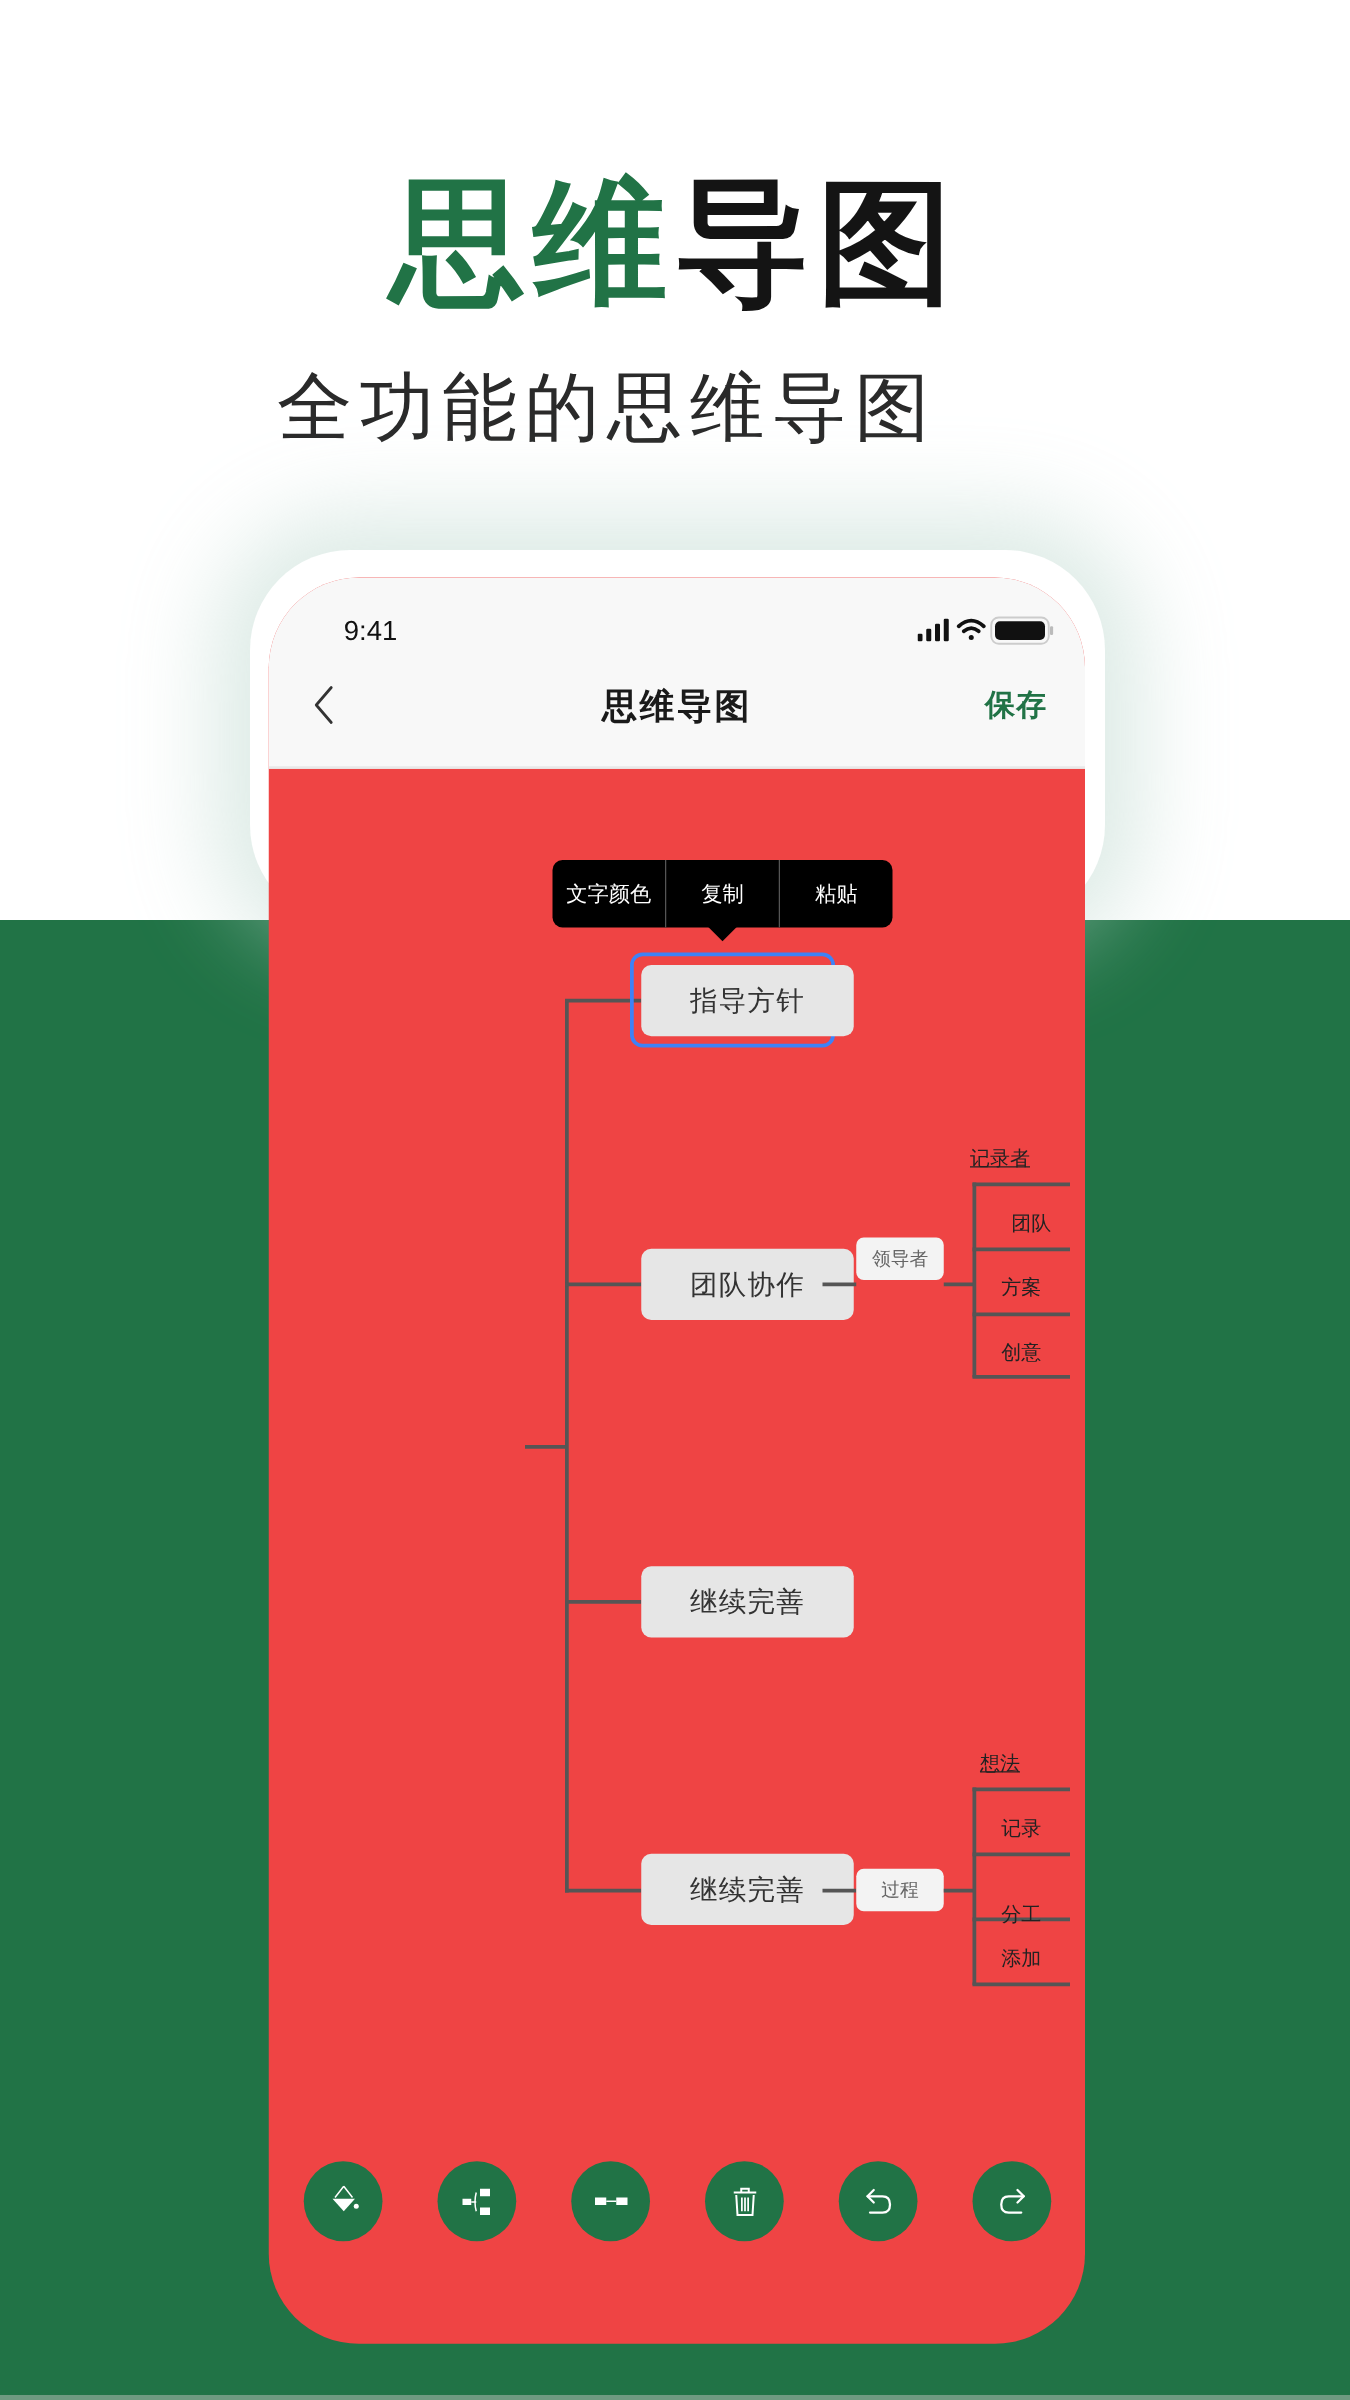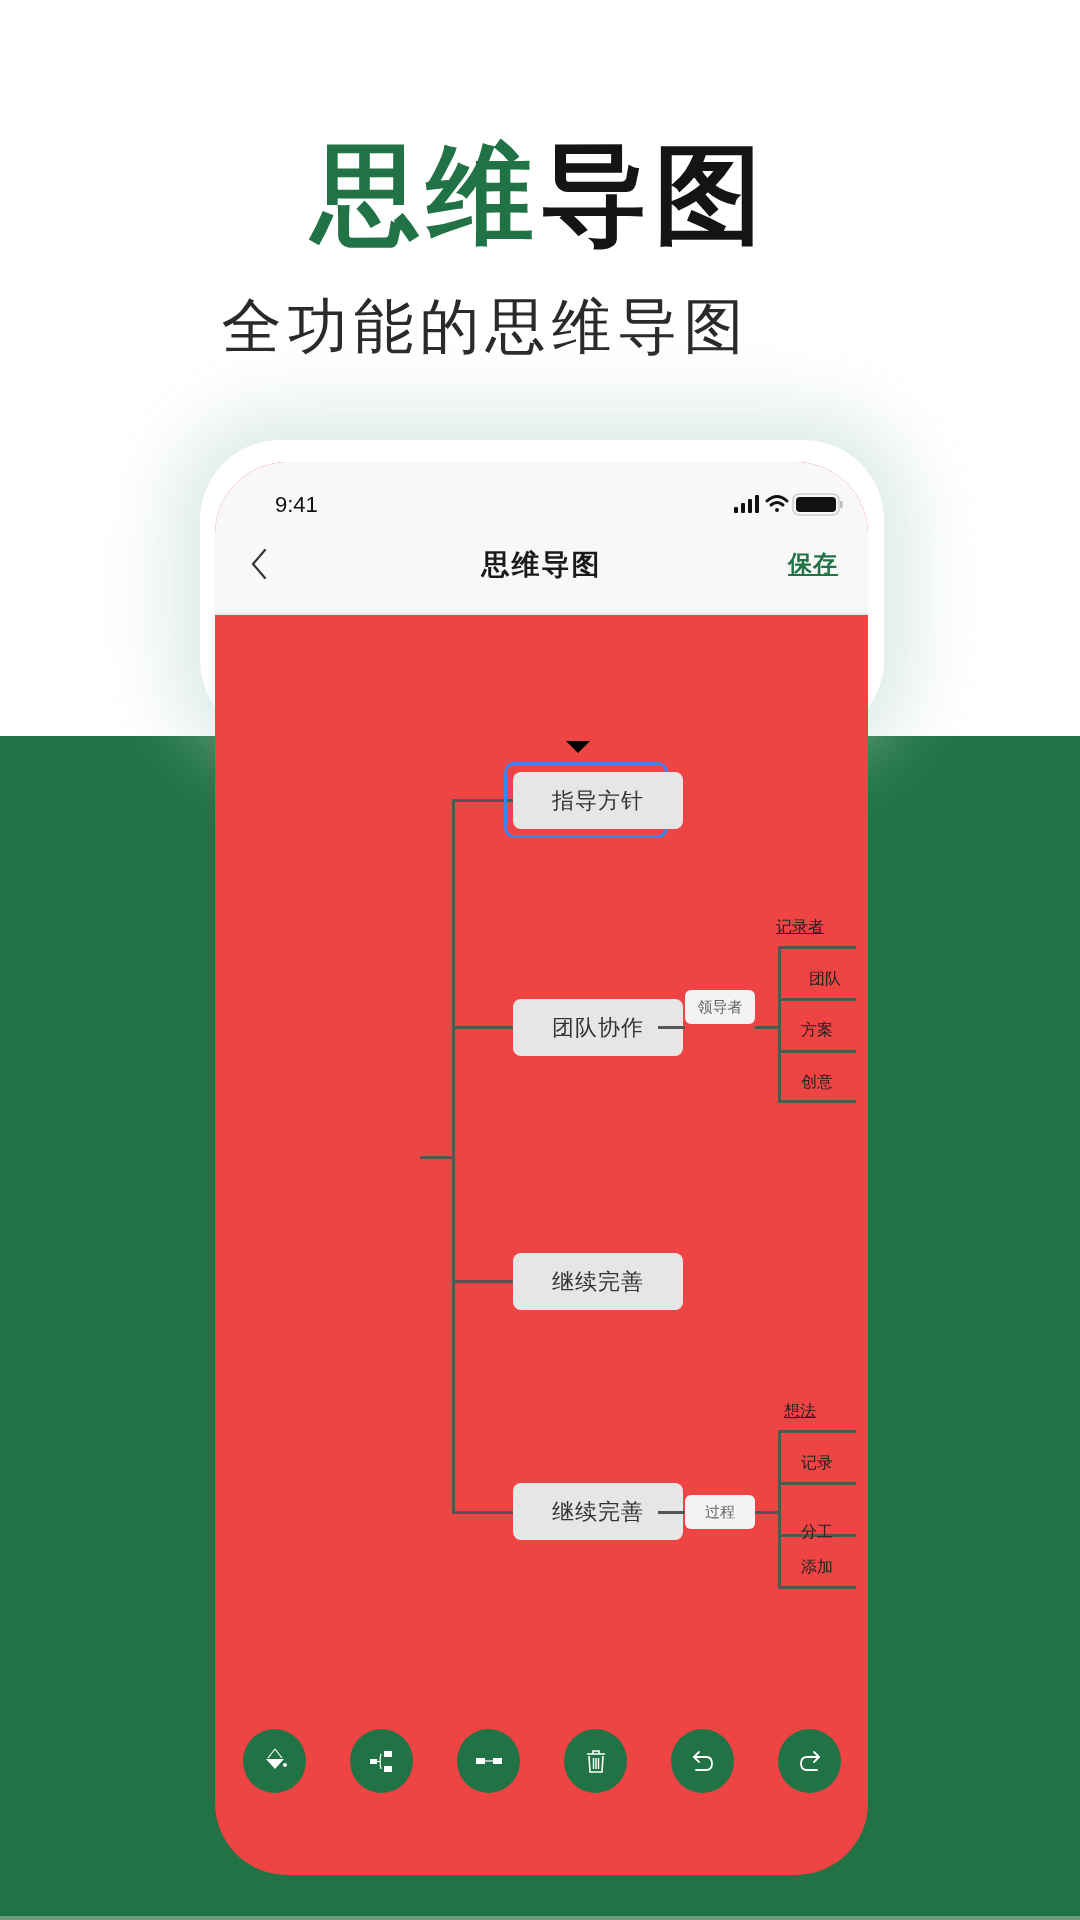--- a/index.html
+++ b/index.html
@@ -15,21 +15,21 @@
   .hero-subtitle { position: absolute; left: 0; top: 290px; width: 971px; text-align: center; font-size: 60px; color: #2a2a2a; letter-spacing: 6px; line-height: 72px; }
 
   .phone-glow { position: absolute; left: 200px; top: 440px; width: 684px; height: 300px; border-radius: 80px; box-shadow: 0 0 70px 30px rgba(180,210,200,0.45); }
   .phone { position: absolute; left: 215px; top: 462px; width: 653px; height: 1413px; background: #ef4444; border-radius: 72px; overflow: hidden; }
 
   .phone-header { position: absolute; left: 0; top: 0; width: 653px; height: 153px; background: #f8f8f8; border-bottom: 2px solid #e8e8e8; }
   .status-time { position: absolute; left: 60px; top: 30px; font-size: 22px; color: #111; font-family: "Liberation Sans", sans-serif; }
   .status-icons { position: absolute; right: 24px; top: 30px; width: 110px; height: 24px; }
   .nav-back { position: absolute; left: 30px; top: 82px; width: 30px; height: 40px; cursor: pointer; }
   .nav-title { position: absolute; left: 0; top: 84px; width: 653px; text-align: center; font-size: 28px; font-weight: bold; color: #1a1a1a; letter-spacing: 2px; }
-  .nav-save { position: absolute; right: 30px; top: 86px; font-size: 24px; color: #217346; font-weight: bold; cursor: pointer; letter-spacing: 1px; text-decoration: underline; }
+  .nav-save { position: absolute; right: 30px; top: 86px; font-size: 24px; color: #217346; font-weight: bold; cursor: pointer; letter-spacing: 1px; }
 
   
   .line { position: absolute; background: #555555; }
 
   .ctx-menu { position: absolute; left: 227px; top: 226px; width: 272px; height: 54px; background: #000; border-radius: 8px; display: flex; }
   .ctx-item { flex: 1; color: #fff; font-size: 17px; display: flex; align-items: center; justify-content: center; cursor: pointer; }
   .ctx-item + .ctx-item { border-left: 1px solid #555; }
   .ctx-arrow { position: absolute; left: 351px; top: 279px; width: 0; height: 0; border-left: 12px solid transparent; border-right: 12px solid transparent; border-top: 12px solid #000; }
 
   .node-root { position: absolute; left: 28px; top: 655px; width: 177px; height: 80px; background: #3d82f7; border-radius: 6px; color: #fff; font-size: 24px; display: flex; align-items: center; justify-content: center; cursor: pointer; letter-spacing: 1px; }
@@ -91,20 +91,25 @@
 
   <div style="position:absolute;left:0;top:155px;width:653px;height:1100px;"></div>
 
   <div class="line" style="left:205px;top:694px;width:33px;height:3px;"></div>
   <div class="line" style="left:237px;top:338px;width:3px;height:714px;"></div>
   <div class="line" style="left:237px;top:337px;width:61px;height:3px;"></div>
   <div class="line" style="left:237px;top:564px;width:61px;height:3px;"></div>
   <div class="line" style="left:237px;top:818px;width:61px;height:3px;"></div>
   <div class="line" style="left:237px;top:1049px;width:61px;height:3px;"></div>
 
+  <div class="ctx-menu">
+    <div class="ctx-item">文字颜色</div>
+    <div class="ctx-item">复制</div>
+    <div class="ctx-item">粘贴</div>
+  </div>
   <div class="ctx-arrow"></div>
 
 
   <div class="node-selected-outline"></div>
   <div class="node-branch" style="top:310px;">指导方针</div>
 
   <div class="node-branch" style="top:537px;">团队协作</div>
   <div class="line" style="left:443px;top:564px;width:27px;height:3px;"></div>
   <div class="node-sub" style="top:528px;">领导者</div>
   <div class="line" style="left:540px;top:564px;width:24px;height:3px;"></div>

